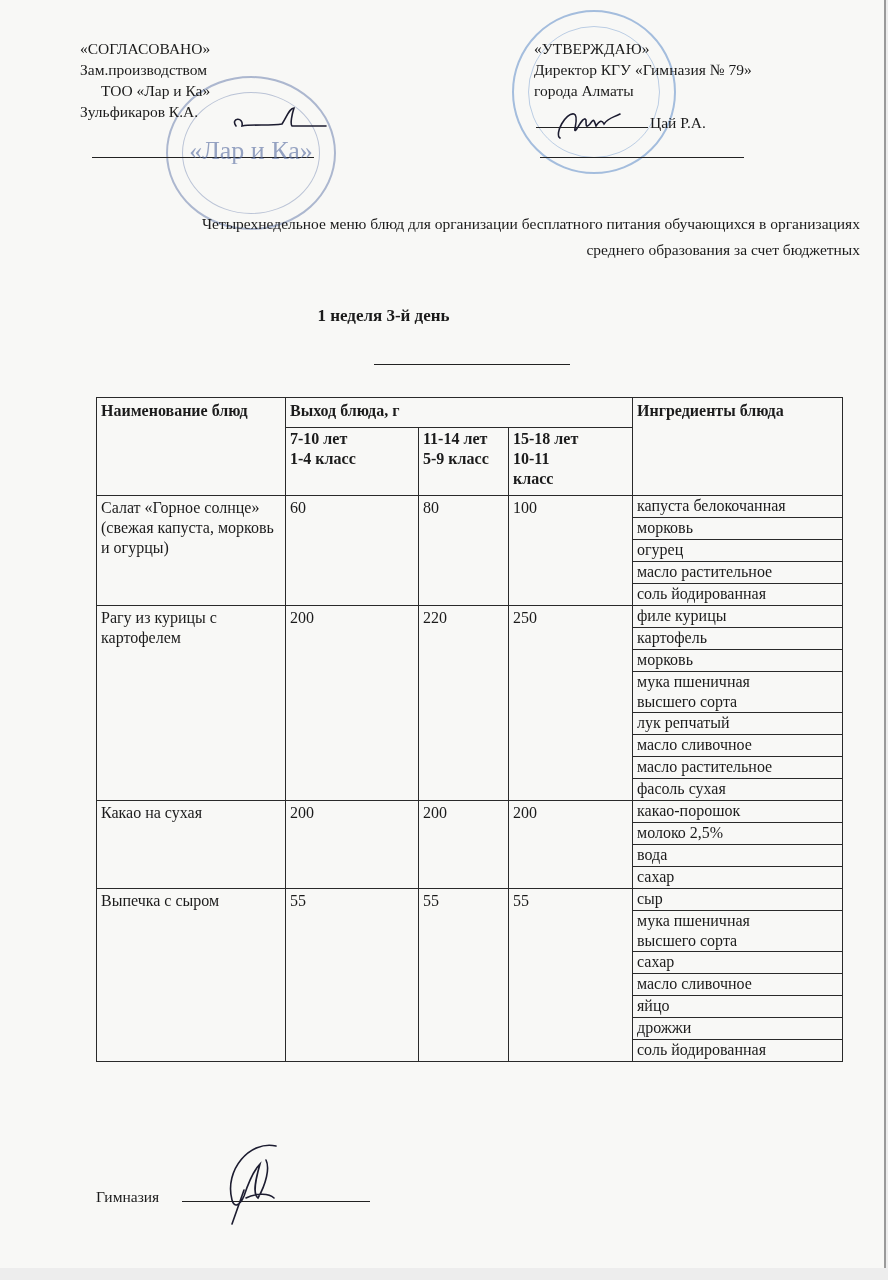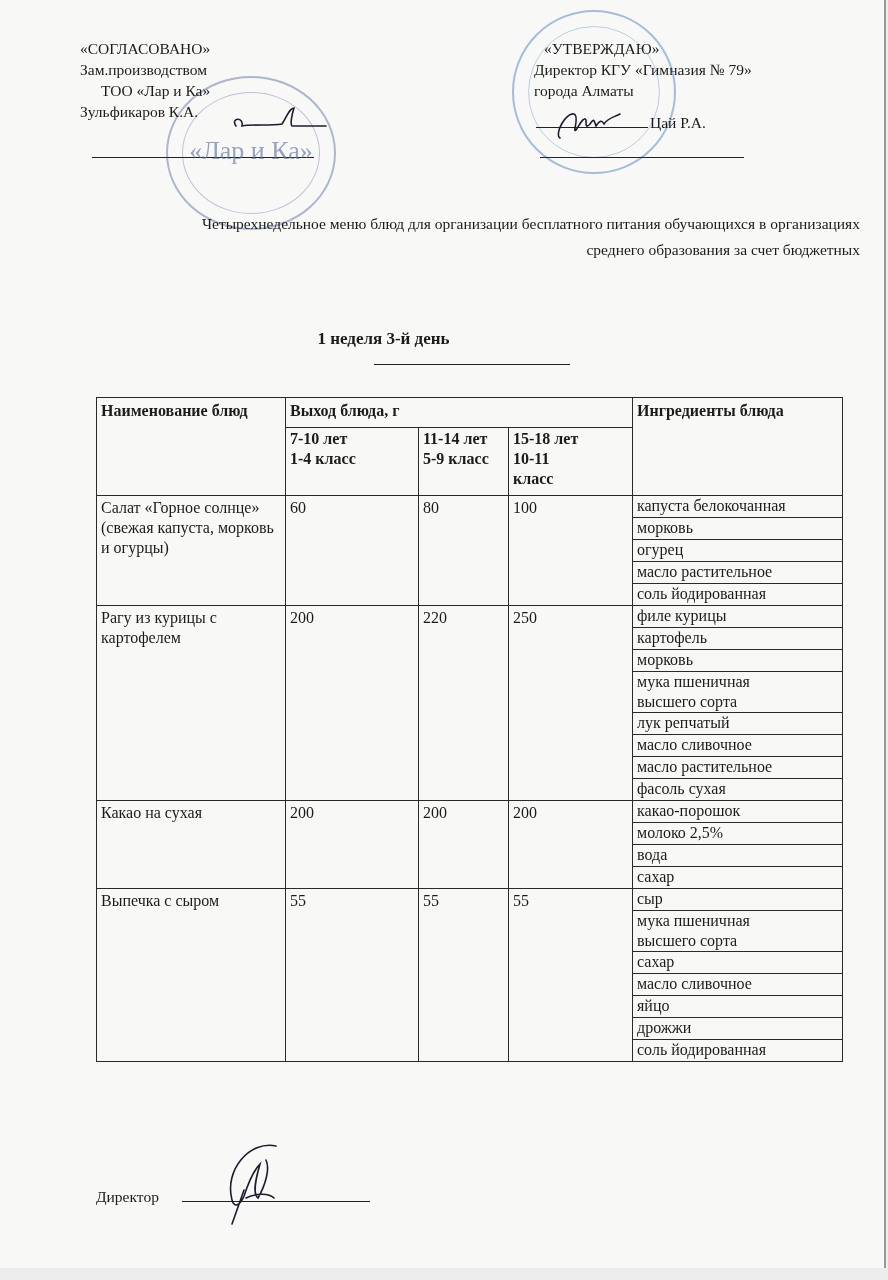--- a/index.html
+++ b/index.html
@@ -35,21 +35,21 @@
     border: 1.3px solid rgba(110,130,175,0.45);
   }
   .stamp-blue { border-color: rgba(95,140,200,0.55); color: rgba(80,125,190,0.6); }
   .stamp-blue::after { border-color: rgba(95,140,200,0.4); }
 
   .title-block {
     position: absolute; left: 80px; top: 214px; width: 780px;
     text-align: right; font-size: 15.5px; line-height: 20px;
   }
   .day-title {
-    position: absolute; left: 0; top: 329px; width: 767px; text-align: center;
+    position: absolute; left: 0; top: 306px; width: 767px; text-align: center;
     font-weight: bold; font-size: 17px;
   }
 
   table.menu {
     position: absolute; left: 96px; top: 397px;
     border-collapse: collapse; table-layout: fixed;
     font-size: 16px; line-height: 20px;
   }
   table.menu th, table.menu td {
     border: 1.3px solid #2a2a2a; padding: 0 4px; vertical-align: top; text-align: left;
@@ -77,21 +77,21 @@
 
   <div class="abs hdr-line" style="left:80px; top:38px;">«СОГЛАСОВАНО»</div>
   <div class="abs hdr-line" style="left:80px; top:59px;">Зам.производством</div>
   <div class="abs hdr-line" style="left:80px; top:80px;margin-left:21px;">ТОО «Лар и Ка»</div>
   <div class="abs hdr-line" style="left:80px; top:101px;">Зульфикаров К.А.</div>
   <svg class="abs sig" style="left:230px; top:104px;" width="100" height="30" viewBox="0 0 100 30">
     <path d="M6 22 C0 14 14 12 12 22 C22 20 40 22 52 20 C58 10 60 4 64 4 C62 10 60 20 62 22 C70 22 86 22 96 22"></path>
   </svg>
   <div class="rule" style="left:92px; top:157px; width:222px;"></div>
 
-  <div class="abs hdr-line" style="left:534px; top:38px;margin-left:10px;">«УТВЕРЖДАЮ»</div>
+  <div class="abs hdr-line" style="left:534px; top:38px;">«УТВЕРЖДАЮ»</div>
   <div class="abs hdr-line" style="left:534px; top:59px;">Директор КГУ «Гимназия № 79»</div>
   <div class="abs hdr-line" style="left:534px; top:80px;">города Алматы</div>
   <div class="rule" style="left:536px; top:127px; width:112px;"></div>
   <svg class="abs sig" style="left:550px; top:104px;" width="100" height="40" viewBox="0 0 100 40">
     <path d="M10 34 C4 30 16 8 24 10 C30 12 22 30 26 26 C30 20 34 12 36 16 C36 22 36 24 40 20 C44 14 44 16 46 22 C50 16 52 16 54 20 C58 14 62 14 70 10"></path>
   </svg>
   <div class="abs hdr-line" style="left:650px; top:112px;">Цай Р.А.</div>
   <div class="rule" style="left:540px; top:157px; width:204px;"></div>
 
   <div class="title-block">
@@ -216,19 +216,19 @@
         </tr>
         <tr>
           <td class="ing">дрожжи</td>
         </tr>
         <tr>
           <td class="ing">соль йодированная</td>
         </tr>
       </tbody>
   </table>
 
-  <div class="abs hdr-line" style="left:96px; top:1186px;">Директор</div>
+  <div class="abs hdr-line" style="left:96px; top:1186px;">Гимназия</div>
   <div class="signline" style="left:182px; top:1201px; width:188px;"></div>
   <svg class="abs sig" style="left:210px; top:1140px;" width="80" height="90" viewBox="0 0 80 90">
     <path d="M66 6 C40 0 14 30 22 60 C24 68 30 66 34 56 C38 44 44 30 50 24 C46 38 42 54 48 58 C56 44 60 28 56 20 M34 50 L22 84 M36 58 C44 54 58 52 64 58"></path>
   </svg>
 </div>
 <div class="bottom-strip"></div>
 
 </body></html>

